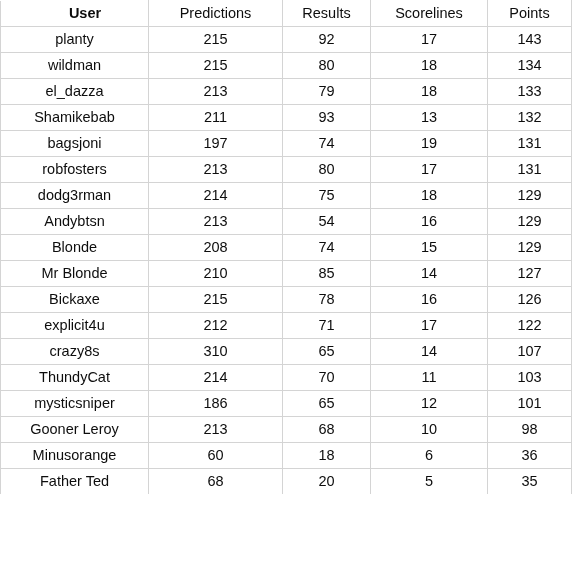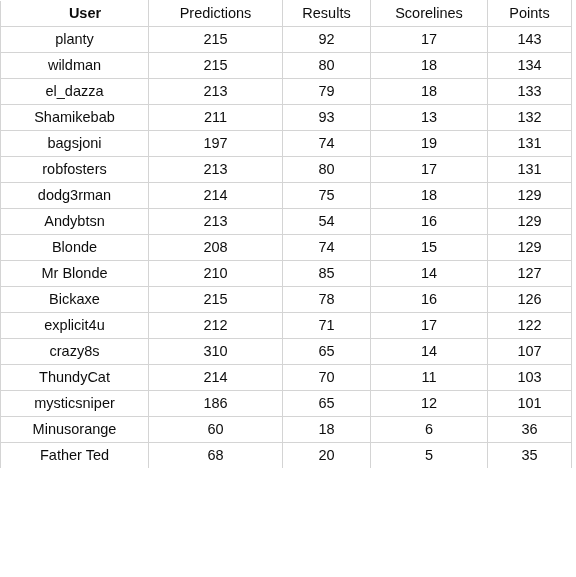--- a/index.html
+++ b/index.html
@@ -182,20 +182,27 @@
           <td>103</td>
         </tr>
         <tr>
           <td>mysticsniper</td>
           <td>186</td>
           <td>65</td>
           <td>12</td>
           <td>101</td>
         </tr>
         <tr>
+          <td>Gooner Leroy</td>
+          <td>213</td>
+          <td>68</td>
+          <td>10</td>
+          <td>98</td>
+        </tr>
+        <tr>
           <td>Minusorange</td>
           <td>60</td>
           <td>18</td>
           <td>6</td>
           <td>36</td>
         </tr>
         <tr>
           <td>Father Ted</td>
           <td>68</td>
           <td>20</td>

